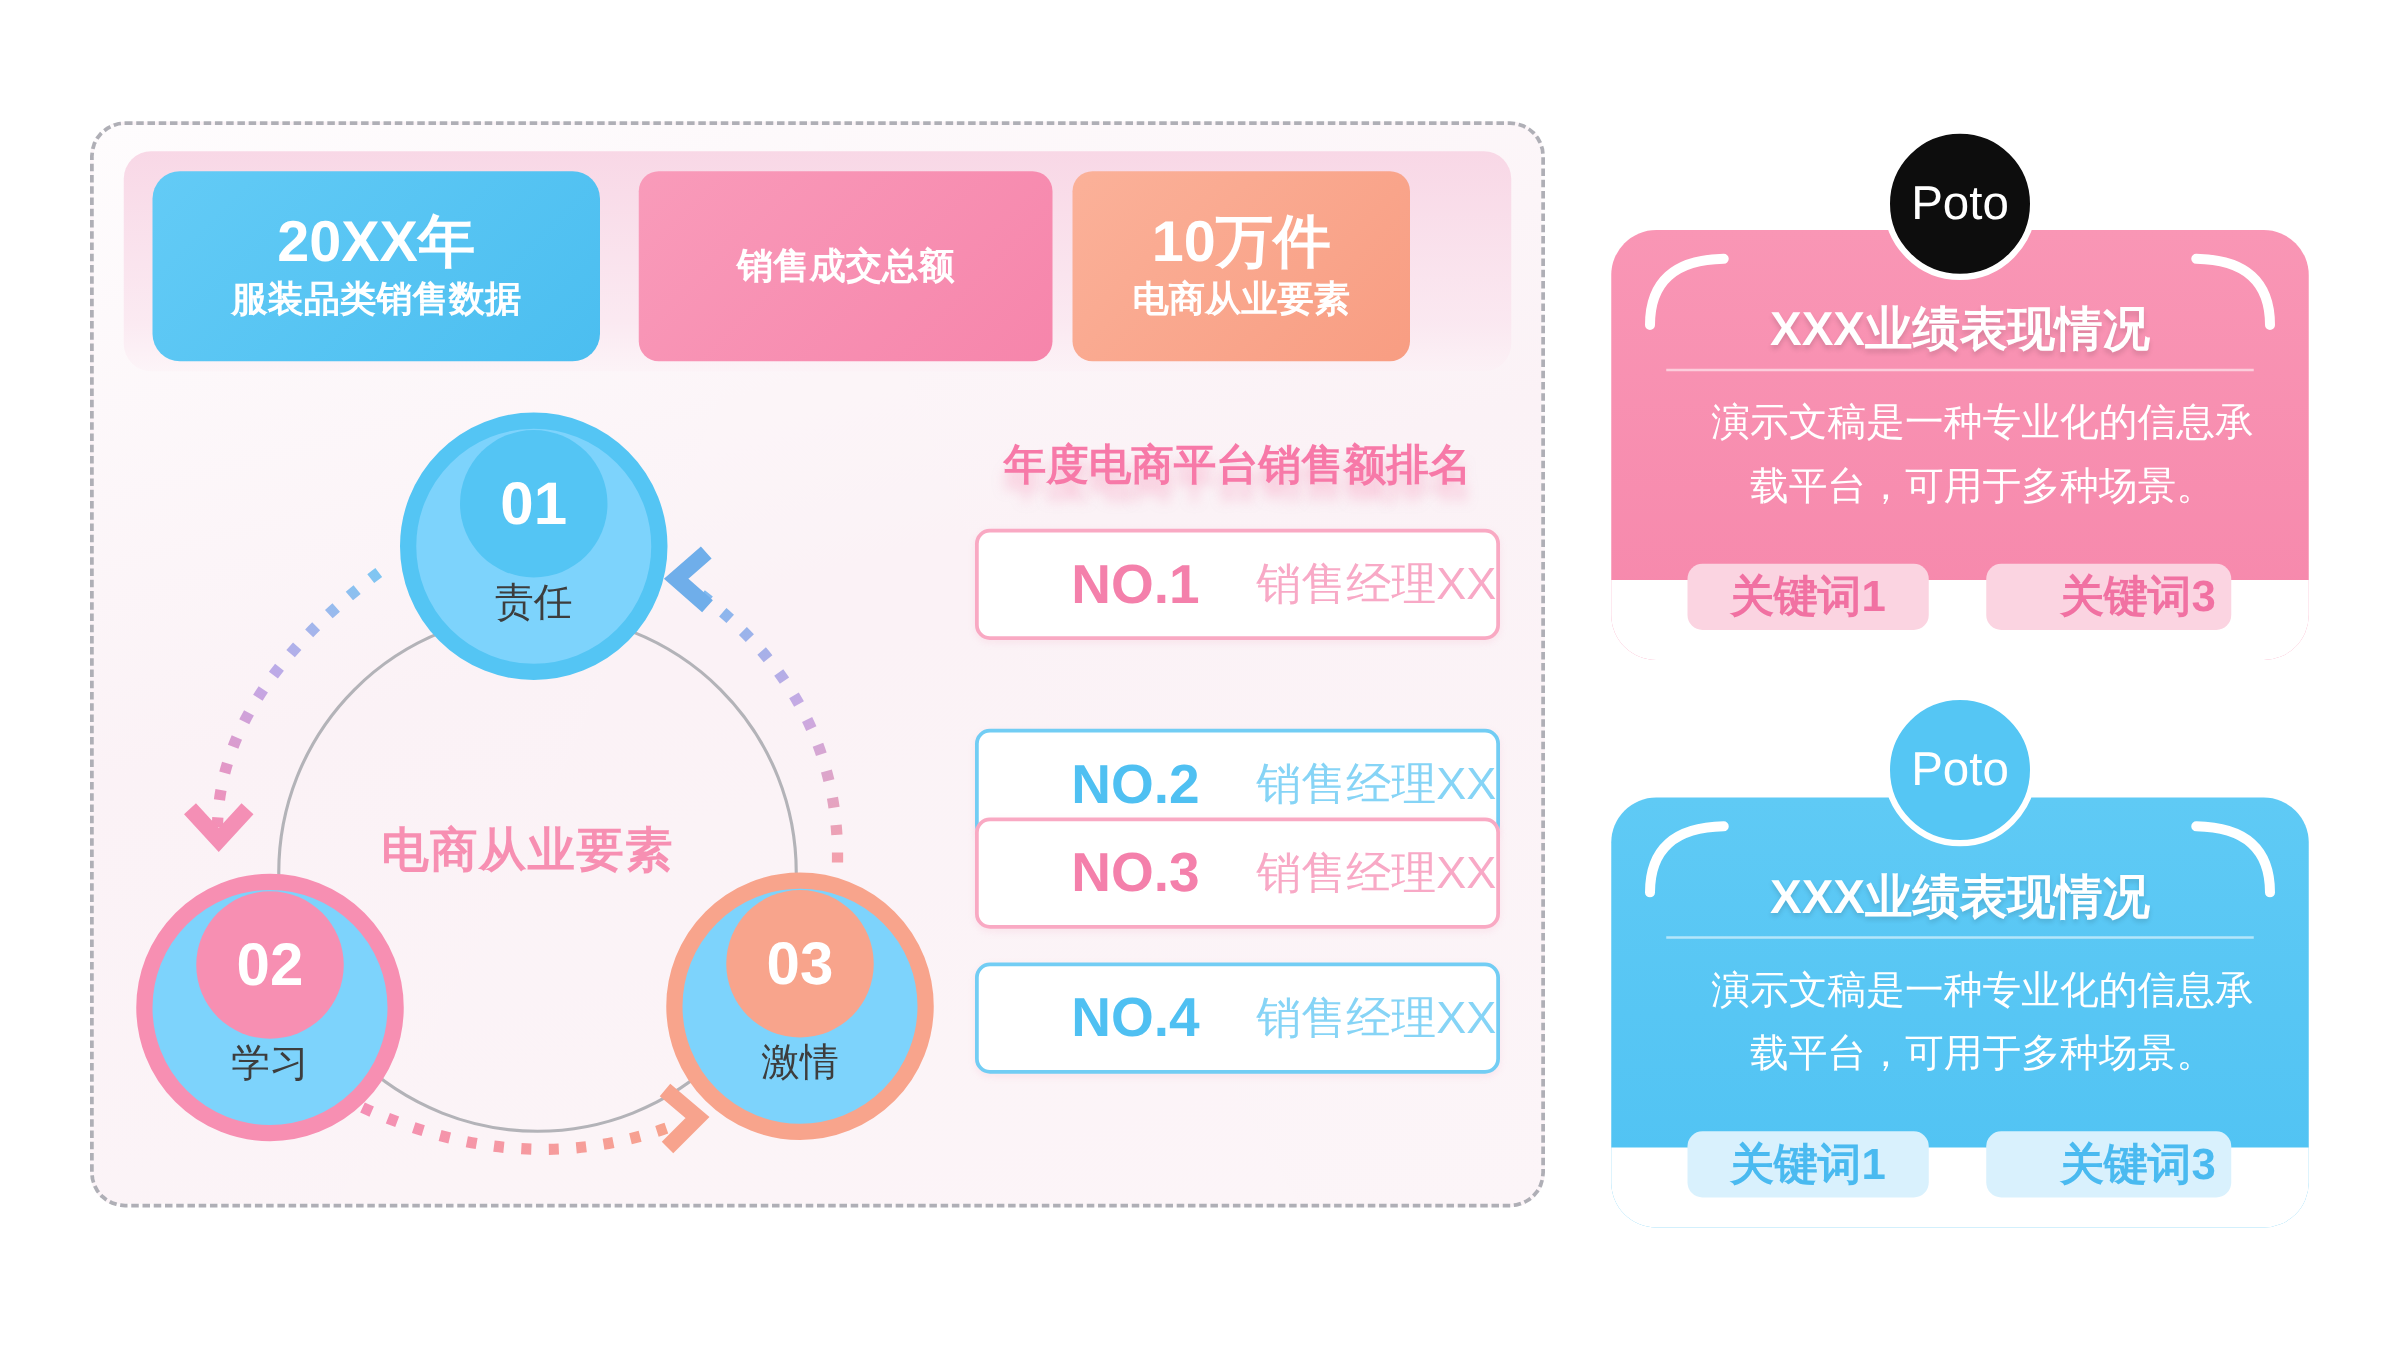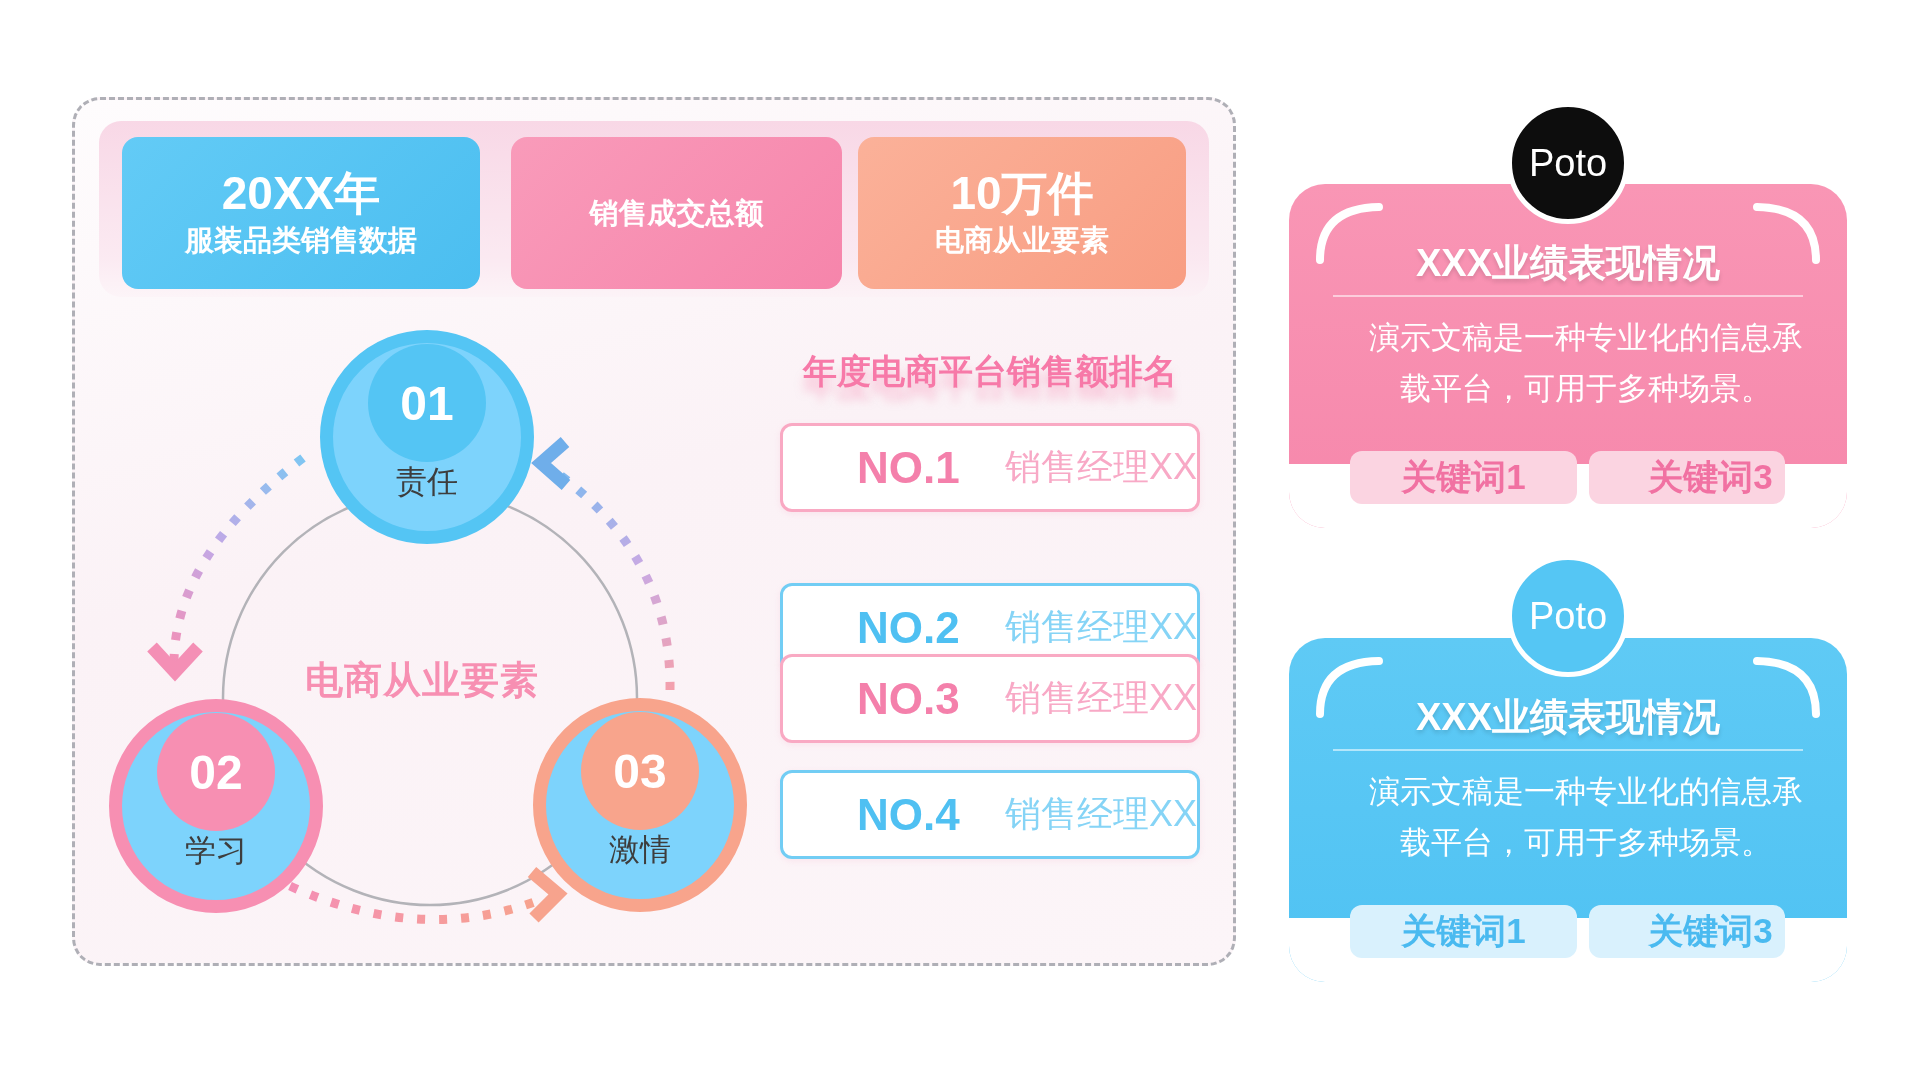--- a/index.html
+++ b/index.html
@@ -12,23 +12,23 @@
            border:3px dashed #AFAFB6; border-radius:28px;
            background:linear-gradient(165deg,#FEFCFD 0%,#FBF2F6 45%,#FCF5F8 100%); }
   .band  { left:96px; top:118px; width:1110px; height:176px; border-radius:22px;
            background:linear-gradient(180deg,rgba(248,214,229,0.95) 0%,rgba(250,226,237,0.65) 78%,rgba(252,238,244,0.35) 100%); }
 
   
   .banner { height:152px; top:137px; border-radius:16px; display:flex; flex-direction:column;
             align-items:center; justify-content:center; color:#fff; text-align:center; }
   .banner .value { font-size:46px; font-weight:700; line-height:54px; }
   .banner .label { font-size:29px; font-weight:700; line-height:40px; }
-  .banner.b1 { left:122px; width:358px; background:linear-gradient(135deg,#63CBF6,#4BBEF0); }
+  .banner.b1 { left:122px; width:358px; background:linear-gradient(135deg,#63CBF6,#4BBEF0);border-radius:22px; }
   .banner.b2 { left:511px; width:331px; background:linear-gradient(135deg,#F99BBA,#F685AB); }
-  .banner.b3 { left:858px; width:328px; background:linear-gradient(135deg,#FBB199,#F89D82); }
+  .banner.b3 { left:858px; width:270px; background:linear-gradient(135deg,#FBB199,#F89D82); }
 
   
   .diagram-svg { left:60px; top:290px; }
   .node { width:214px; height:214px; border-radius:50%; background:#7dd3fc; }
   .node.n1 { left:320px; top:330px; border:13px solid #54C5F4; }
   .node.n2 { left:109px; top:699px; border:13px solid #F78FB2; }
   .node.n3 { left:533px; top:698px; border:13px solid #F8A48C; }
   .node-inner { position:absolute; left:35px; top:1px; width:118px; height:118px; border-radius:50%;
                 display:flex; align-items:center; justify-content:center;
                 color:#fff; font-size:48px; font-weight:700; }
@@ -74,21 +74,21 @@
                 text-shadow:0 3px 4px rgba(0,0,0,0.13); }
   .card-divider { position:absolute; left:44px; top:111px; width:470px; height:2px;
                   background:rgba(255,255,255,0.55); }
   .card-body { position:absolute; left:18px; top:128px; width:100%; text-align:center;
                color:#fff; font-size:31px; line-height:51px; font-weight:500; }
   .card-strip { position:absolute; left:0; bottom:0; width:100%; height:64px;
                 background:#fff; border-radius:0 0 36px 36px; }
   .tag { position:absolute; top:267px; height:53px; border-radius:12px;
          display:flex; align-items:center; justify-content:center;
          font-size:35px; font-weight:700; }
-  .tag.t1 { left:61px;  width:227px; }
+  .tag.t1 { left:61px;  width:193px; }
   .tag.t2 { left:300px; width:196px;padding-left:47px; }
   .card.pink .tag { background:#FBD4E1; color:#F171A2; }
   .card.blue .tag { background:#D9F1FD; color:#4ABAF0; }
 </style>
 </head>
 <body>
 
 <div class="abs panel">
   <div class="abs band" style="left:24px; top:21px;"></div>
 </div>

